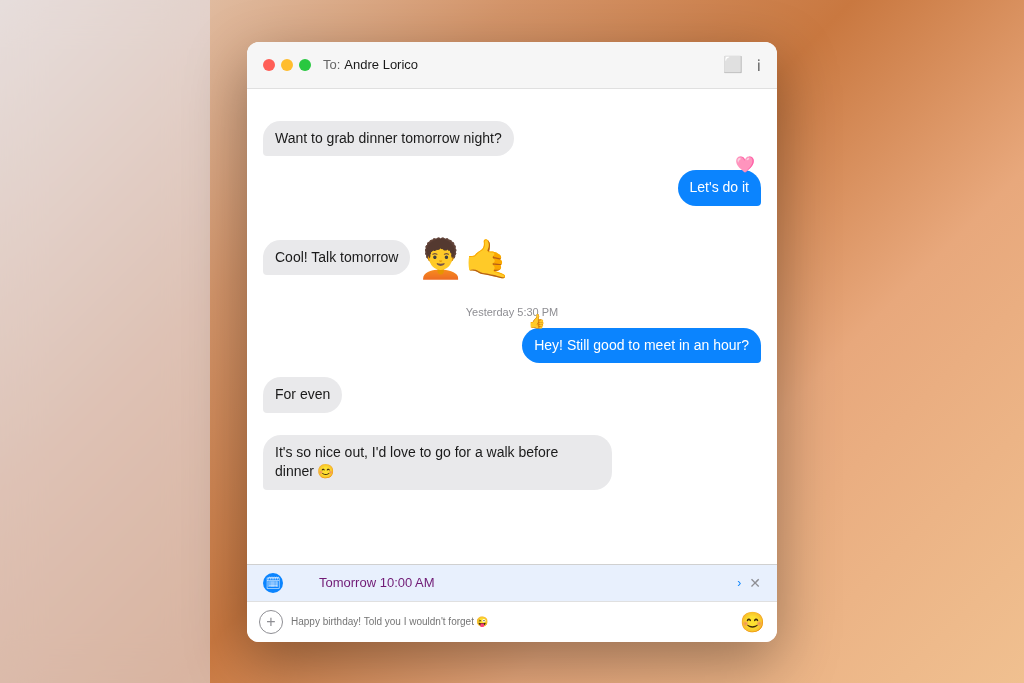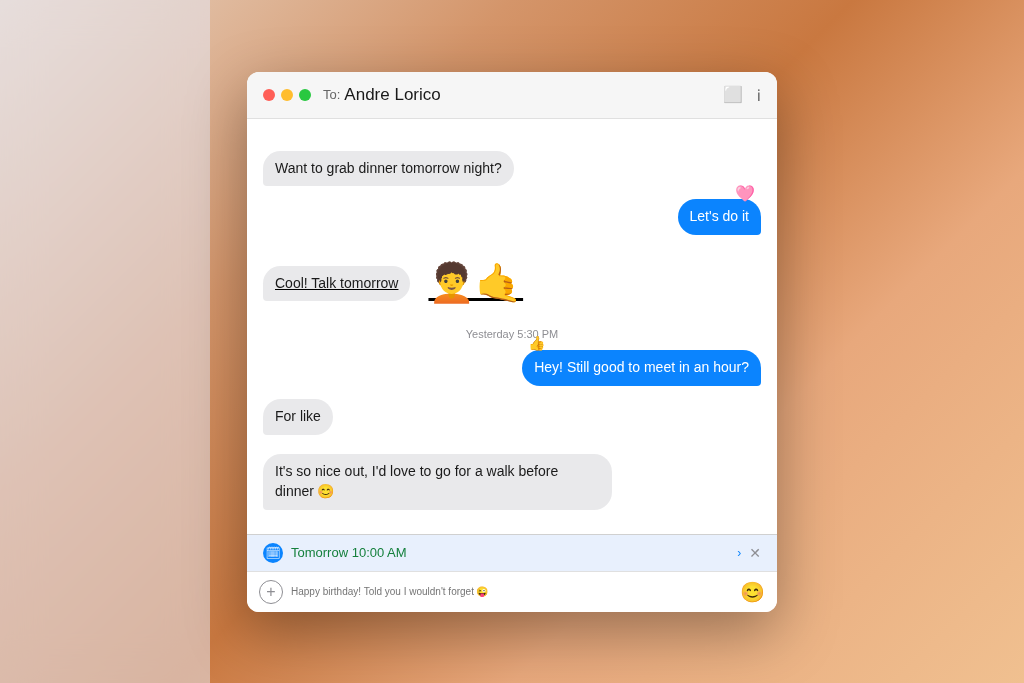--- a/index.html
+++ b/index.html
@@ -21,21 +21,21 @@
       left: 0;
       top: 0;
       width: 210px;
       height: 683px;
       background: rgba(230,230,240,0.55);
       backdrop-filter: blur(20px);
     }
 
     .window {
       width: 530px;
-      height: 540px;
+      height: 600px;
       background: #ffffff;
       border-radius: 12px;
       box-shadow: 0 20px 60px rgba(0,0,0,0.35);
       display: flex;
       flex-direction: column;
       overflow: hidden;
       position: relative;
       z-index: 10;
     }
 
@@ -64,21 +64,21 @@
     .traffic-light.yellow { background: #ffbd2e; }
     .traffic-light.green { background: #28c840; }
 
     .titlebar-to {
       font-size: 13px;
       color: #666;
       margin-right: 4px;
     }
 
     .titlebar-name {
-      font-size: 17px;
+      font-size: 13px;
       font-weight: 500;
       color: #1a1a1a;
       flex: 1;
     }
 
     .titlebar-icons {
       display: flex;
       gap: 14px;
       align-items: center;
     }
@@ -142,23 +142,22 @@
     }
 
     .timestamp {
       font-size: 11px;
       color: #8e8e93;
     }
 
     
     .memoji-wrapper {
       display: flex;
-      align-items: center;
-      gap: 14px;
-      text-decoration: underline;
+      align-items: flex-start;
+      gap: 3px;
     }
 
     .memoji-sticker {
       font-size: 38px;
       line-height: 1;
       margin-left: 4px;
     }
 
     
     .notification-bar {
@@ -179,22 +178,23 @@
       align-items: center;
       justify-content: center;
       color: white;
       font-size: 11px;
       flex-shrink: 0;
     }
 
     .notification-text {
       flex: 1;
       font-size: 13px;
-      color: #15803d;
+      color: #701a75;
       font-weight: 500;
+      margin-left: 28px;
     }
 
     .notification-chevron {
       font-size: 12px;
       color: #0b84fe;
     }
 
     .notification-close {
       color: #8e8e93;
       font-size: 14px;
@@ -310,21 +310,21 @@
       <div class="bubble sent" style="position:relative;">
         <span style="position:absolute;top:-16px;left:6px;font-size:14px;">👍</span>
         <span>Hey! Still good to meet in an hour?</span>
       </div>
     </div>
 
     <div class="spacer-sm"></div>
 
     <div class="message-row received">
       <div class="bubble received">
-        <span>For like</span>
+        <span>For even</span>
       </div>
     </div>
 
     <div class="spacer-sm"></div>
 
 
     <div class="spacer-sm"></div>
 
     <div class="message-row received">
       <div class="bubble received">

